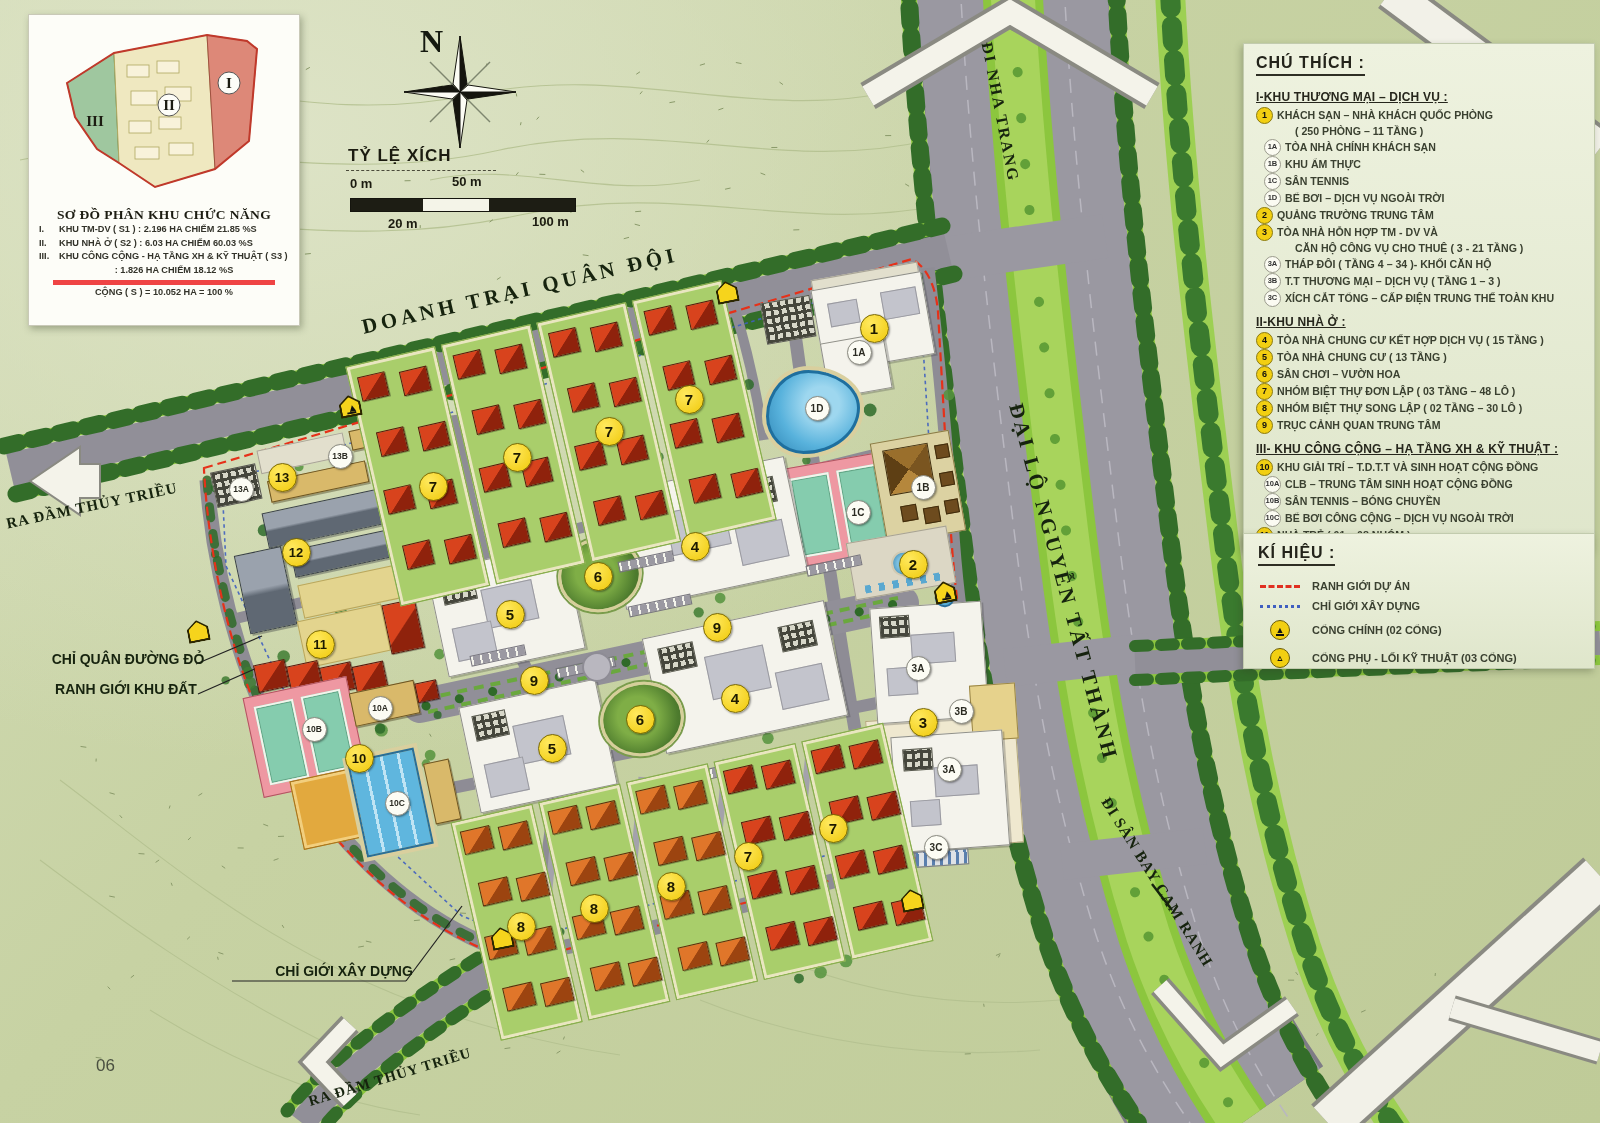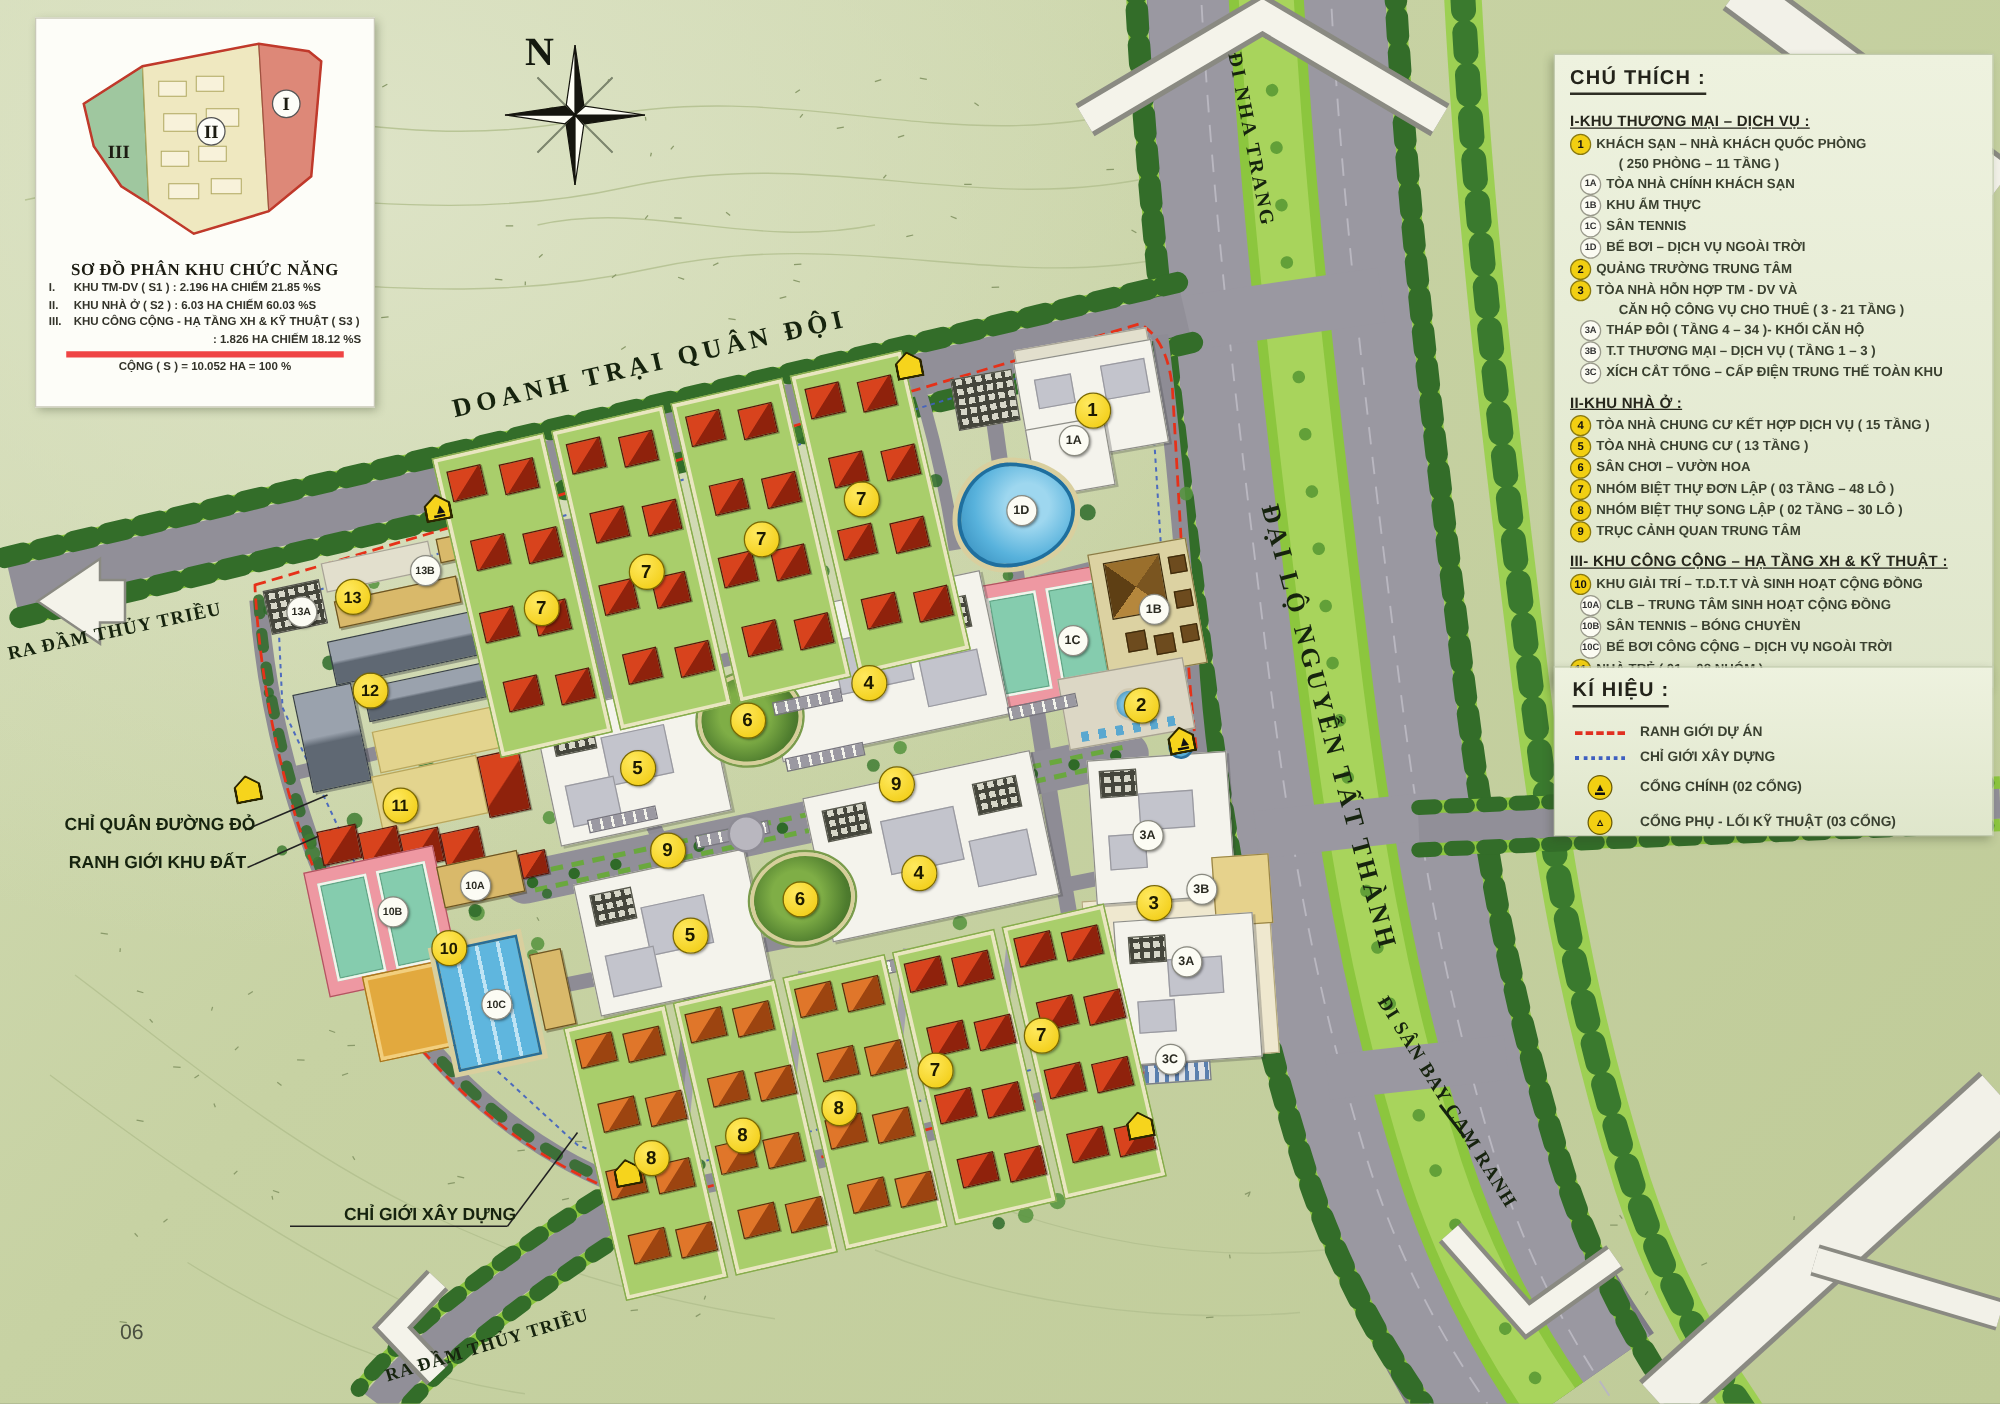--- a/index.html
+++ b/index.html
@@ -67,21 +67,21 @@
   .gate-badge{width:18px;height:18px;border-radius:50%;background:#f2cf12;border:1px solid #6a5c08;
     display:flex;align-items:center;justify-content:center;position:relative;}
   .gate-badge .g1{font-size:9px;line-height:1;color:#111;font-style:normal;}
   .gate-badge .g2{position:absolute;font-size:4.5px;color:#f2cf12;font-style:normal;}
   .gate-badge .gbar{position:absolute;bottom:3px;width:8px;height:2px;background:#111;}
   #inset{position:absolute;left:28px;top:14px;width:272px;height:312px;background:#fdfdf8;
     border:1px solid #c9c9b8;box-shadow:2px 3px 7px rgba(50,60,35,.35);z-index:40;box-sizing:border-box;}
   #inset-title{text-align:center;font-family:"Liberation Serif",serif;font-weight:bold;font-size:13.5px;color:#1c1c12;letter-spacing:.4px;margin-top:2px;}
   .in-row{display:flex;gap:4px;padding:0 10px;font-size:9.2px;font-weight:bold;color:#33332a;line-height:13.5px;}
   .in-row .n{flex:0 0 16px;}
-  .in-row.cont{justify-content:flex-end;}
+  .in-row.cont{justify-content:center;}
   #inset-total{margin:3px auto 0;width:82%;border-top:5px solid #ef4444;text-align:center;
     font-size:9.2px;font-weight:bold;color:#33332a;padding-top:2px;}
   #scalebar{position:absolute;left:336px;top:146px;width:280px;height:92px;z-index:24;color:#1b1b10;}
   #sb-title{position:absolute;left:12px;top:0;font-size:17px;font-weight:bold;letter-spacing:1px;}
   #sb-underline{position:absolute;left:10px;top:24px;width:150px;border-top:1px dashed #4a4a3a;}
   .sb-lab{position:absolute;font-size:13px;font-weight:bold;}
   #sb-bar{position:absolute;left:14px;top:52px;display:flex;border:1.5px solid #15150e;height:12px;box-sizing:content-box;}
   #sb-bar .b{background:#1d1d14;}
   #sb-bar .w{background:#f4f4e8;}
   #page-num{position:absolute;left:96px;top:1056px;font-size:17px;color:#4a5040;z-index:24;}
@@ -838,20 +838,33 @@
       <polygon points="118,72 70,79 62,72" fill="#15150e"></polygon>
         <polygon points="118,72 70,65 62,72" fill="#fdfdf5"></polygon>
       <polygon points="62,128 55,80 62,72" fill="#15150e"></polygon>
         <polygon points="62,128 69,80 62,72" fill="#fdfdf5"></polygon>
       <polygon points="6,72 54,65 62,72" fill="#15150e"></polygon>
         <polygon points="6,72 54,79 62,72" fill="#fdfdf5"></polygon>
     </g>
     <text x="22" y="32" font-family="Liberation Serif,serif" font-weight="bold" font-size="32" fill="#14190f">N</text>
   </svg>
 
+  <div id="scalebar">
+    <div id="sb-title">TỶ LỆ XÍCH</div>
+    <div id="sb-underline"></div>
+    <span class="sb-lab" style="left:14px;top:30px;">0 m</span>
+    <span class="sb-lab" style="left:116px;top:28px;">50 m</span>
+    <div id="sb-bar">
+      <div class="b" style="width:72px;"></div>
+        <div class="w" style="width:66px;"></div>
+        <div class="b" style="width:86px;"></div>
+    </div>
+    <span class="sb-lab" style="left:52px;top:70px;">20 m</span>
+    <span class="sb-lab" style="left:196px;top:68px;">100 m</span>
+  </div>
 
   <div class="panel" style="left:1243px;top:8px;width:352px;height:507px;padding:10px 12px;margin-top:35px;">
     <div class="panel-title">CHÚ THÍCH :</div>
     <div id="legend-sections">
         <div class="lg-heading">I-KHU THƯƠNG MẠI – DỊCH VỤ :</div>
         <div class="lg-row">
           <div class="badge yellow">1</div>
           <div class="txt">KHÁCH SẠN – NHÀ KHÁCH QUỐC PHÒNG</div>
         </div>
         <div class="lg-row cont">

